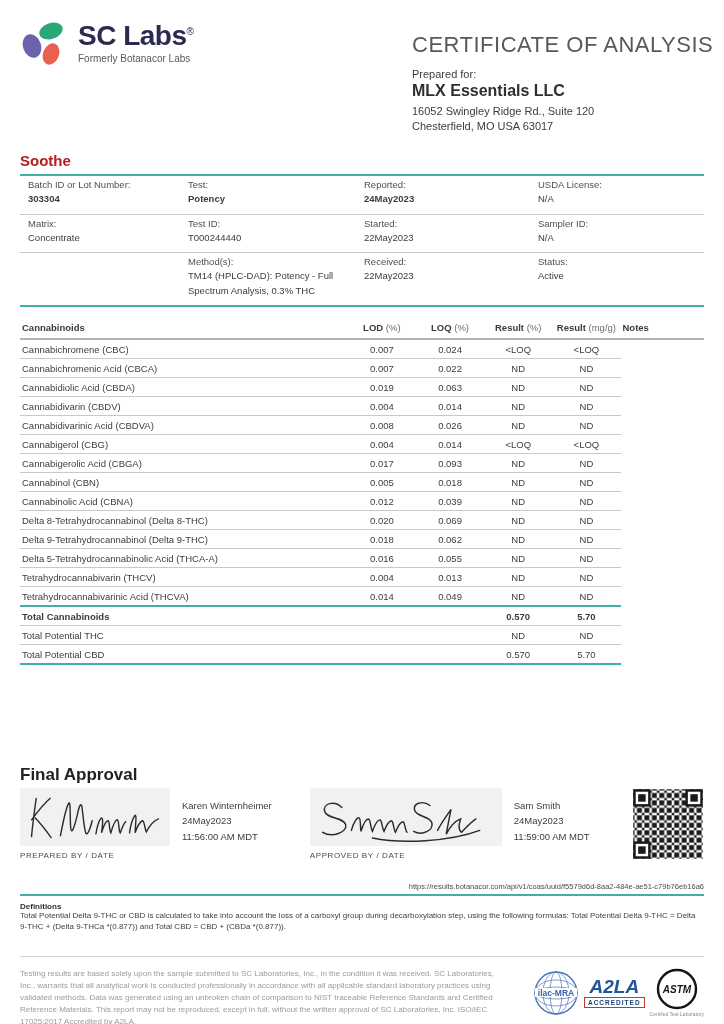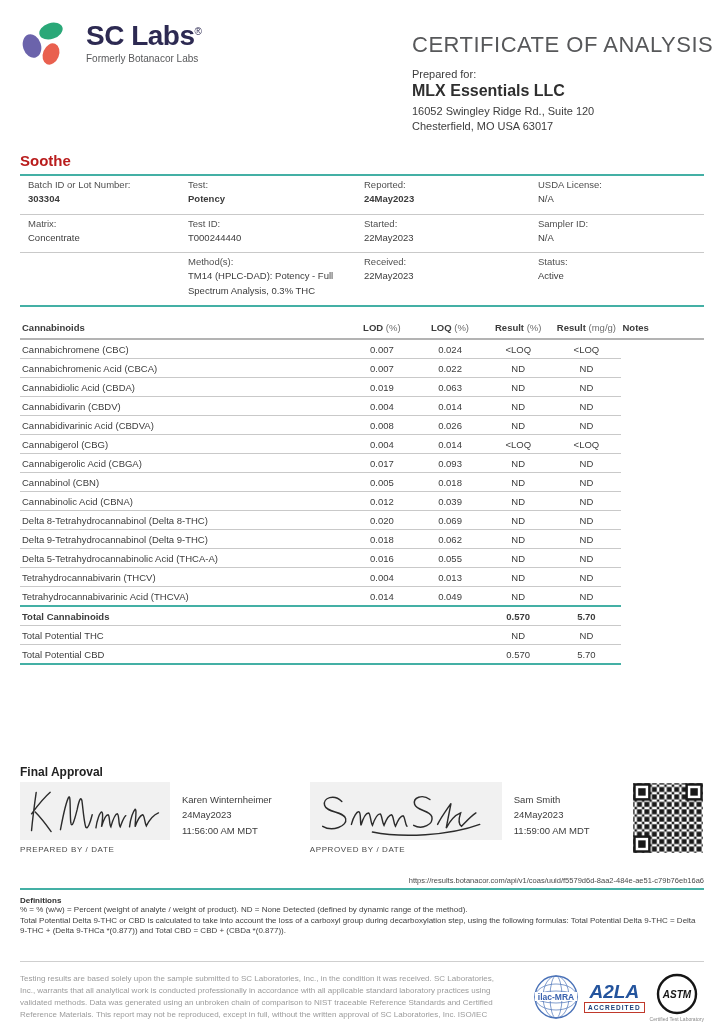--- a/index.html
+++ b/index.html
@@ -9,21 +9,21 @@
     --ink2:#4f4f4f;
     --lite:#9b9b9b;
     --rule:#c9c9c9;
   }
   *{box-sizing:border-box;margin:0;padding:0;}
   body{background:#fff;font-family:"Liberation Sans","DejaVu Sans",sans-serif;color:var(--ink);}
   .page{width:724px;height:1024px;margin:0 auto;background:#fff;padding:18px 20px 0 20px;overflow:hidden;position:relative;}
 
   
   .hdr{display:flex;justify-content:space-between;min-height:116px;}
-  .brand{display:flex;align-items:flex-start;gap:16px;padding-top:2px;}
+  .brand{display:flex;align-items:flex-start;gap:8px;padding-top:2px;}
   .brand-text{padding-top:2px;}
   .brand-line{font-size:28px;color:var(--navy);letter-spacing:-0.5px;line-height:1;}
   .brand-line .sc{font-weight:bold;}
   .brand-line .labs{font-weight:600;}
   .brand-line .reg{font-size:10px;vertical-align:super;font-weight:normal;}
   .tagline{font-size:10px;color:#58595b;margin-top:3px;}
   .hdr-right{width:292px;padding-top:14px;}
   .coa-title{font-size:22px;font-weight:300;color:#57585a;white-space:nowrap;letter-spacing:0.5px;}
   .prep-label{font-size:11px;margin-top:10px;color:#3c3c3c;}
   .client{font-size:16px;font-weight:bold;color:#2f2f2f;margin-top:2px;}
@@ -49,21 +49,21 @@
   .h-num .u{color:#6d6d6d;}
   .h-notes{text-align:left;font-weight:bold;}
   .c-name{text-align:left;width:322px;border-bottom:1px solid var(--rule);}
   .c-num{text-align:center;width:67px;border-bottom:1px solid var(--rule);}
   .c-notes{width:82px;border-bottom:none !important;}
   .trow.teal-top td:not(.c-notes){border-top:2px solid var(--teal);}
   .trow.teal-bottom td:not(.c-notes){border-bottom:2px solid var(--teal);}
   .trow.bold td{font-weight:bold;}
 
   
-  .fa-title{font-size:12px;font-weight:bold;color:#222;margin-top:100px;}
+  .fa-title{font-size:17px;font-weight:bold;color:#222;margin-top:100px;}
   .fa-row{display:flex;margin-top:3px;align-items:flex-start;}
   .sigcol{display:flex;flex-direction:column;}
   .sigbox{background:#f1f1f1;display:flex;align-items:center;justify-content:center;}
   .sigbox.s1{width:150px;height:58px;}
   .sigbox.s2{width:192px;height:58px;}
   .role{font-size:8px;color:#4a4a4a;letter-spacing:0.6px;margin-top:5px;}
   .signer{font-size:9.5px;line-height:1.6;color:#3c3c3c;margin-left:12px;padding-top:10px;}
   .signer.second{width:118px;}
   .gap1{width:38px;}
   .qr-wrap{margin-left:auto;}
@@ -388,21 +388,20 @@
         </g>
       </svg>
     </div>
   </div>
 
   <div class="coa-link">https://results.botanacor.com/api/v1/coas/uuid/f5579d6d-8aa2-484e-ae51-c79b76eb16a6</div>
   <hr class="teal-hr">
 
   <div class="defs">
     <div class="defs-h">Definitions</div>
-    <p>% = % (w/w) = Percent (weight of analyte / weight of product). ND = None Detected (defined by dynamic range of the method).</p>
     <p>Total Potential Delta 9-THC or CBD is calculated to take into account the loss of a carboxyl group during decarboxylation step, using the following formulas: Total Potential Delta 9-THC = Delta 9-THC + (Delta 9-THCa *(0.877)) and Total CBD = CBD + (CBDa *(0.877)).</p>
   </div>
 
   <div class="disc">
     <p>Testing results are based solely upon the sample submitted to SC Laboratories, Inc., in the condition it was received. SC Laboratories, Inc., warrants that all analytical work is conducted professionally in accordance with all applicable standard laboratory practices using validated methods. Data was generated using an unbroken chain of comparison to NIST traceable Reference Standards and Certified Reference Materials. This report may not be reproduced, except in full, without the written approval of SC Laboratories, Inc. ISO/IEC 17025:2017 Accredited by A2LA.</p>
     <div class="badges">
       <div class="badges-row">
         <svg width="46" height="46" viewBox="0 0 46 46">
           <circle cx="23" cy="23" r="21" fill="none" stroke="#4a72b8" stroke-width="1.4"></circle>
           <ellipse cx="23" cy="23" rx="21" ry="13" fill="none" stroke="#4a72b8" stroke-width="0.7"></ellipse>

